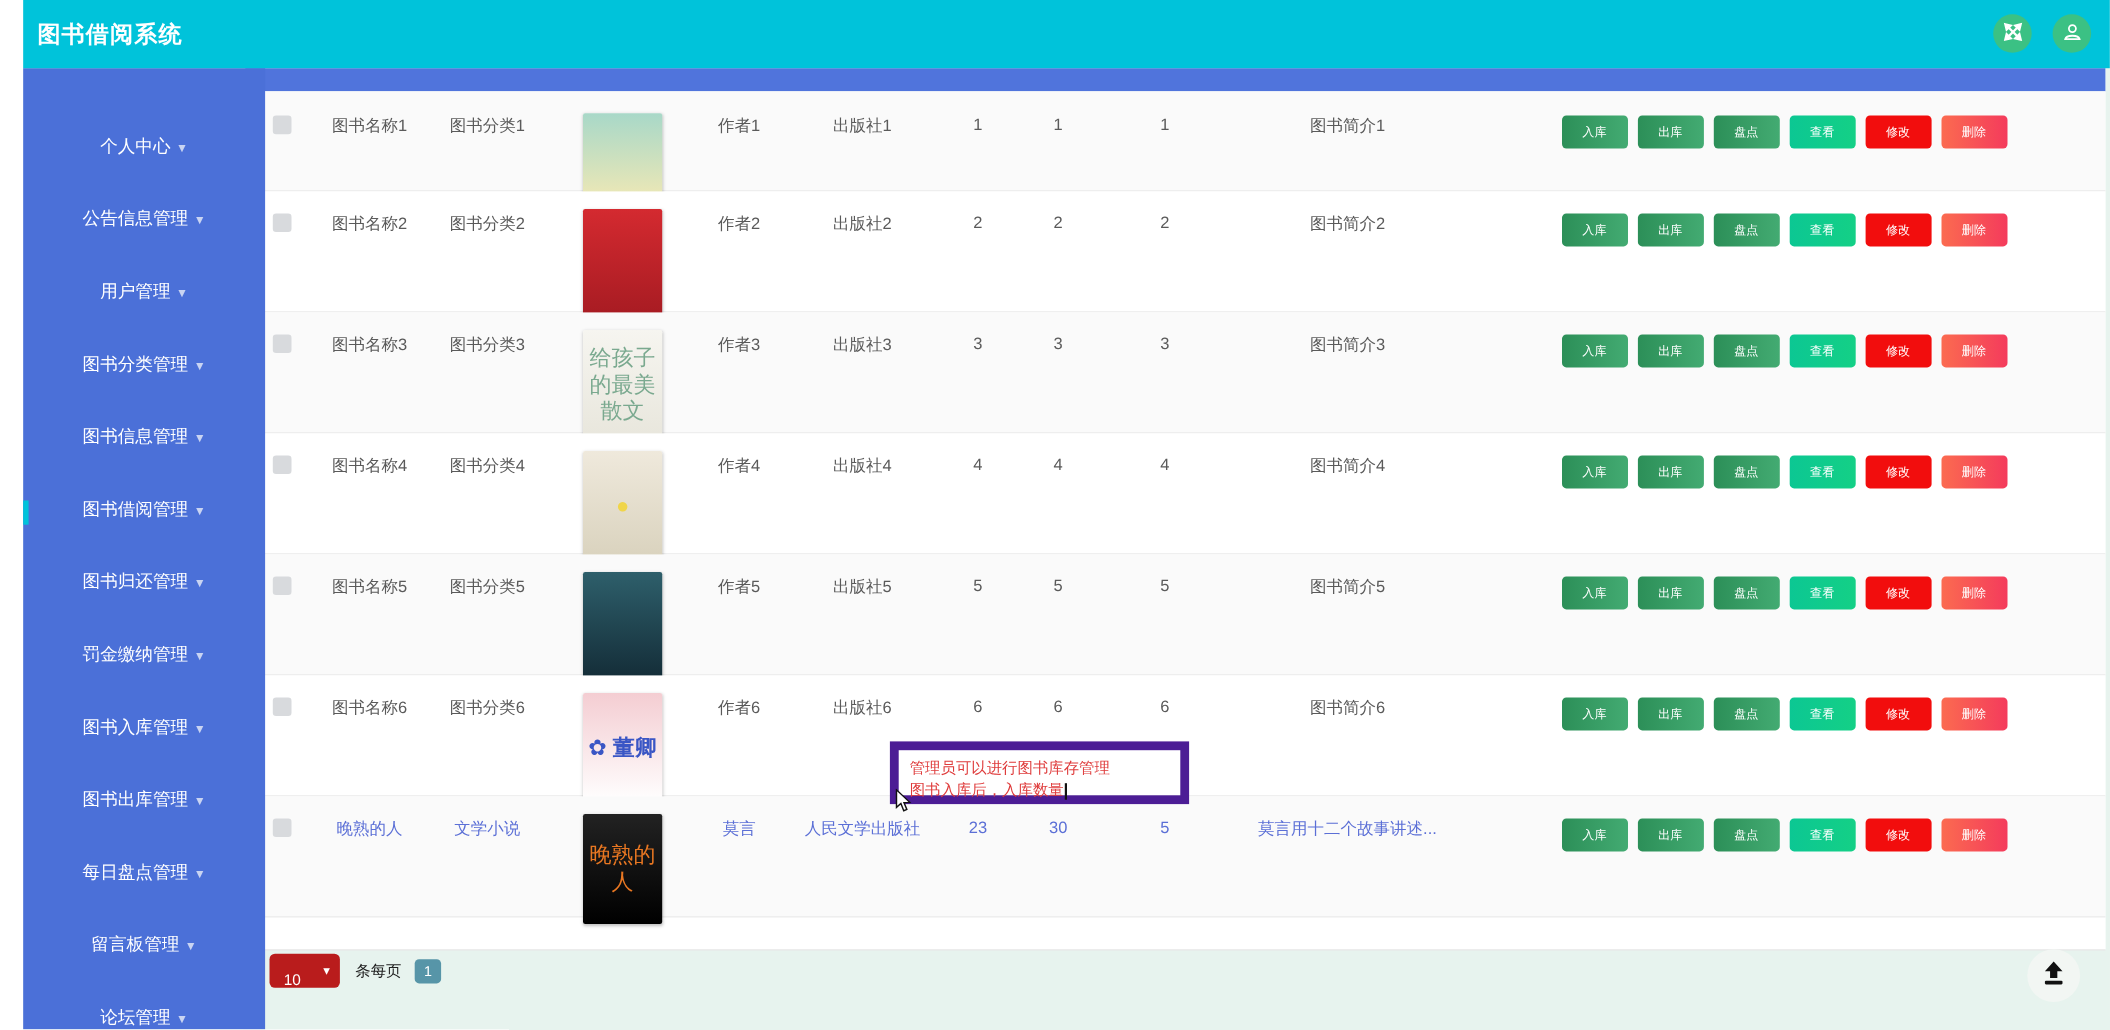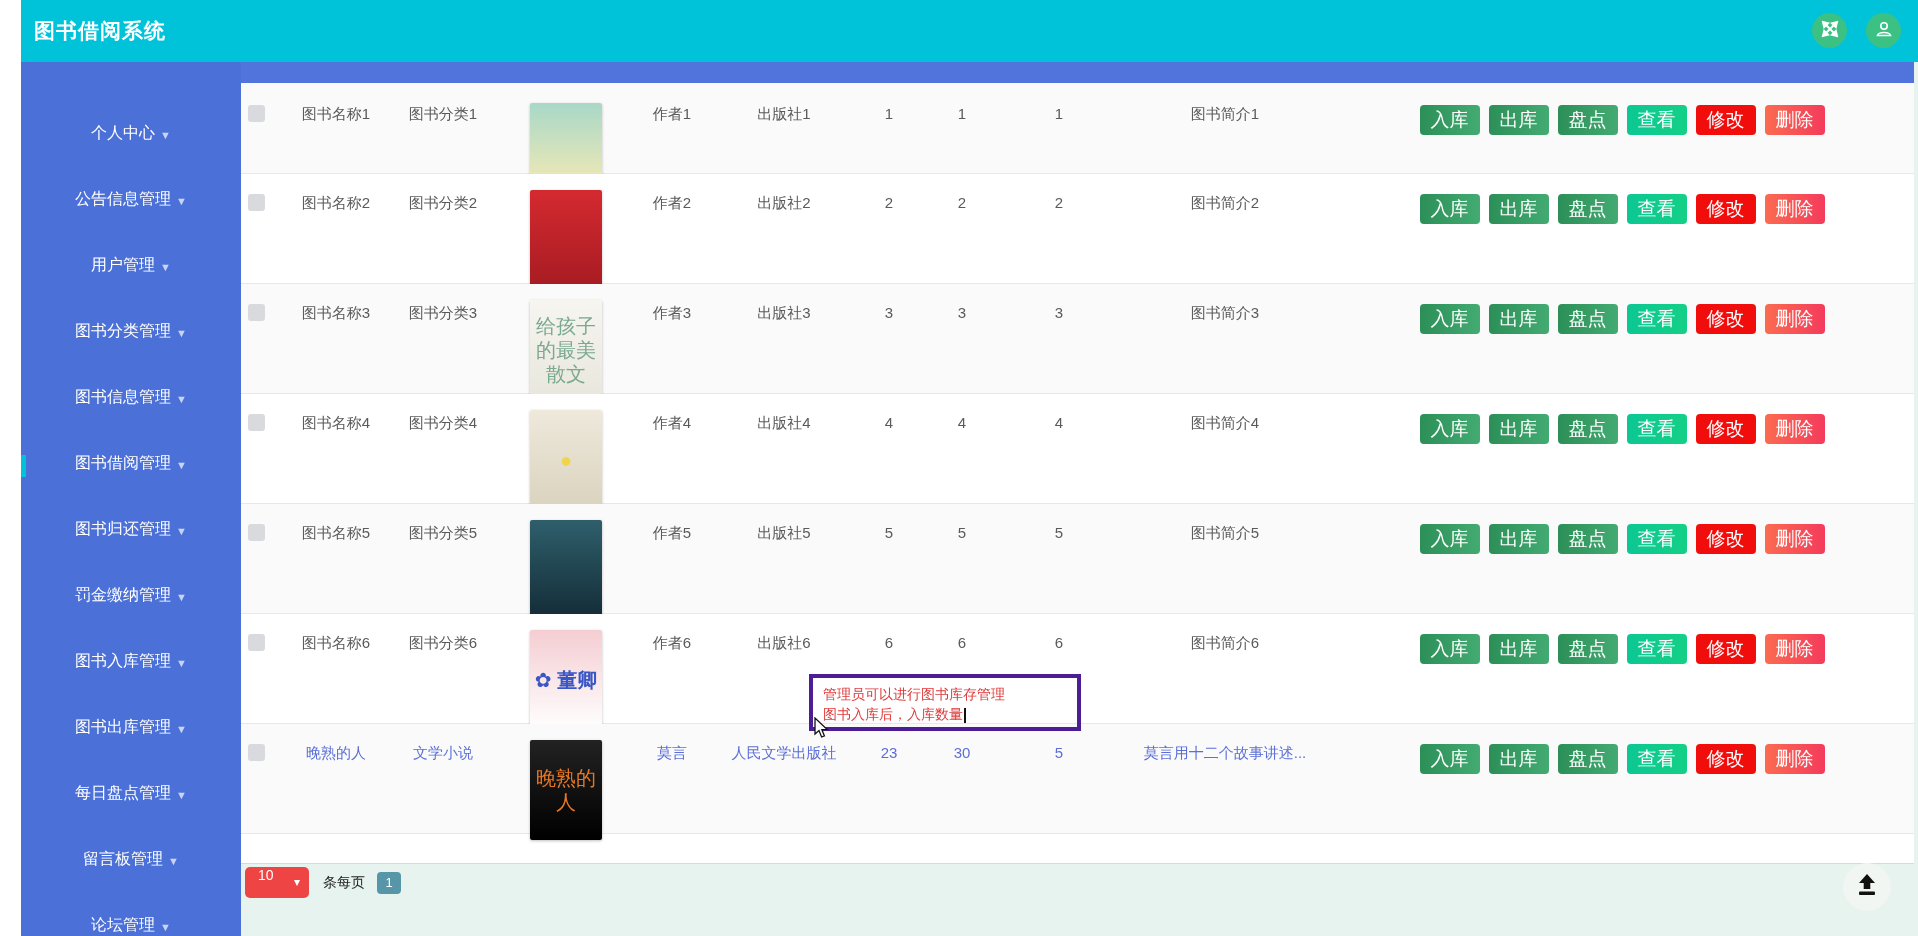--- a/index.html
+++ b/index.html
@@ -28,37 +28,37 @@
   .trow { position:relative; display:grid; grid-template-columns:66px 94px 120px 126px 86px 138px 72px 74px 120px 212px 582px; height:110px; border-bottom:1px solid #e8e8e8; background:#ffffff; font-size:15px; color:#5a5a5a; }
   .trow:nth-of-type(odd) { background:#fafafa; }
   .trow.first { height:91px; }
   .cell { display:flex; justify-content:center; align-items:flex-start; padding-top:20px; text-align:center; overflow:visible; }
   .trow.first .cell { padding-top:22px; }
   .checkbox { width:17px; height:17px; background:#d8dadd; border-radius:3px; margin-top:0px; cursor:pointer; }
   .coverbox { width:72px; height:100px; margin-top:-4px; border-radius:2px; box-shadow:0 1px 3px rgba(0,0,0,.25); display:flex; align-items:center; justify-content:center; overflow:hidden; }
   .trow.first .coverbox { height:84px; margin-top:-2px; }
   .cover-glyph { font-size:20px; text-align:center; line-height:1.2; padding:2px; }
   .btn-group { display:flex; gap:9px; justify-content:center; width:100%; }
-  .act-btn { min-width:60px; height:30px; border:none; border-radius:4px; color:#ffffff; font-size:19px; cursor:pointer; padding:0 10px; font-family:inherit; }
+  .act-btn { min-width:60px; height:30px; border:none; border-radius:4px; color:#ffffff; font-size:11px; cursor:pointer; padding:0 10px; font-family:inherit; }
   .act-btn.a0,.act-btn.a1,.act-btn.a2 { background:linear-gradient(90deg,#2c8f58,#43ab72); }
   .act-btn.a3 { background:linear-gradient(90deg,#0cc793,#14d086); }
   .act-btn.a4 { background:#f20d0d; }
   .act-btn.a5 { background:linear-gradient(90deg,#fb6b50,#f43b5c); }
   .trow.linkrow .cell-text { color:#5b6fd6; }
   .filler-row { height:29px; background:#ffffff; }
 
   
-  .anno-box { position:absolute; left:588px; top:612px; width:272px; height:57px; border:4px solid #4c1d95; background:transparent; z-index:8; padding:6px 8px 4px 10px; }
+  .anno-box { position:absolute; left:588px; top:612px; width:272px; height:57px; border:8px solid #4c1d95; background:transparent; z-index:8; padding:6px 8px 4px 10px; }
   .anno-line { color:#df3b3b; font-size:14px; line-height:20px; white-space:nowrap; }
   .text-caret { display:inline-block; width:0; height:15px; border-left:2px solid #111; vertical-align:middle; margin-left:1px; }
   .mouse-cursor { position:absolute; left:592px; top:655px; z-index:9; }
 
   
   .pagination { position:absolute; left:24px; top:805px; display:flex; align-items:center; z-index:3; }
-  .page-size { position:relative; width:64px; height:31px; background:#ef4444; border-radius:5px; color:#fff; font-size:14px; display:flex; align-items:flex-start; padding-left:13px; cursor:pointer; }
+  .page-size { position:relative; width:64px; height:31px; background:#b91c1c; border-radius:5px; color:#fff; font-size:14px; display:flex; align-items:flex-end; padding-left:13px; cursor:pointer; }
   .page-size .chev { position:absolute; right:9px; top:8px; font-size:12px; color:#fff; }
   .per-page { margin-left:14px; font-size:14px; color:#222; }
   .page-num { margin-left:12px; width:24px; height:22px; background:#5795a8; border-radius:4px; color:#fff; font-size:13px; display:flex; align-items:center; justify-content:center; cursor:pointer; }
 
   
   .fab { position:absolute; left:1622px; top:801px; width:48px; height:48px; border-radius:50%; background:#f2f6f3; display:flex; align-items:center; justify-content:center; cursor:pointer; z-index:3; }
 
   
   .scrollbar { position:absolute; right:0; top:0; width:16px; height:936px; background:#f1f1f1; z-index:20; }
   .sb-btn { position:absolute; left:0; width:16px; height:16px; display:flex; align-items:center; justify-content:center; font-size:9px; color:#505050; cursor:pointer; }

